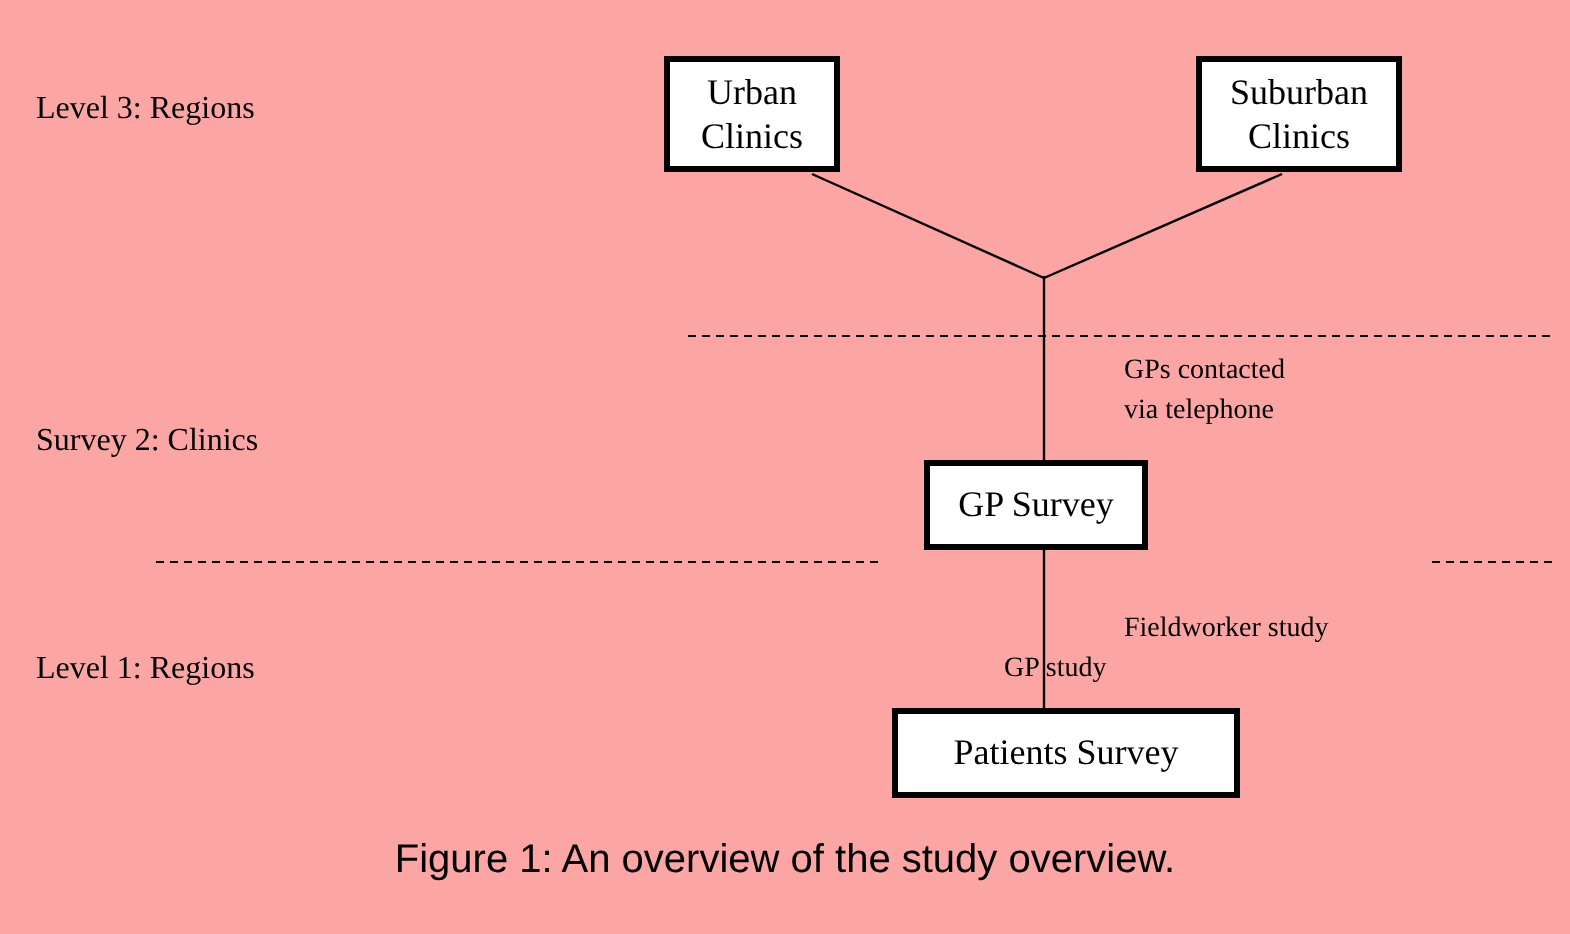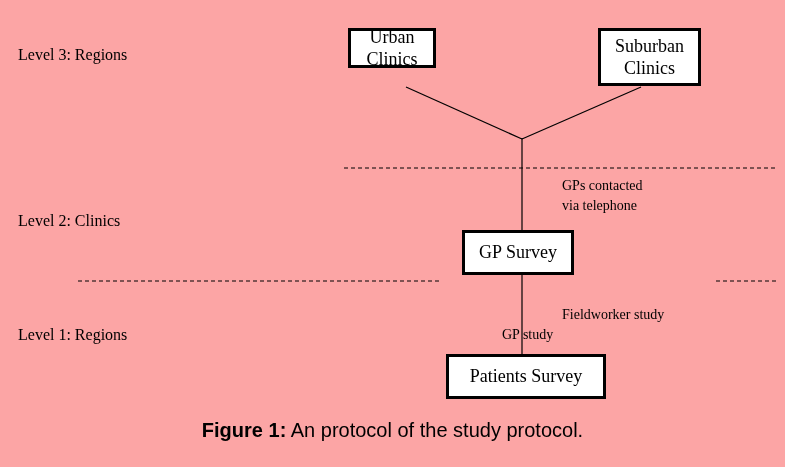--- a/index.html
+++ b/index.html
@@ -31,24 +31,24 @@
     display: flex;
     align-items: center;
     justify-content: center;
     text-align: center;
     font-size: 18px;
     line-height: 1.25;
   }
   .node .node-label {
     white-space: pre-line;
   }
-  .node-urban    { left: 348px; top: 28px;  width: 88px;  height: 40px; }
+  .node-urban    { left: 332px; top: 28px;  width: 88px;  height: 58px; }
   .node-suburban { left: 598px; top: 28px;  width: 103px; height: 58px; }
   .node-gp       { left: 462px; top: 230px; width: 112px; height: 45px; }
-  .node-patients { left: 446px; top: 354px; width: 160px; height: 45px; }
+  .node-patients { left: 446px; top: 354px; width: 174px; height: 45px; }
 
   .level-label {
     position: absolute;
     left: 18px;
     font-size: 16px;
     line-height: 1.15;
     white-space: nowrap;
   }
   .level-3 { top: 46px; }
   .level-2 { top: 212px; }
@@ -68,21 +68,21 @@
     position: absolute;
     left: 0;
     top: 417px;
     width: 100%;
     text-align: center;
     font-family: "Liberation Sans", sans-serif;
     font-size: 20px;
     line-height: 1.3;
   }
   .caption .caption-prefix {
-    font-weight: 700;
+    font-weight: 400;
   }
 </style>
 </head>
 <body>
 
 <div class="stage">
 
   <svg class="connectors" viewBox="0 0 785 467" xmlns="http://www.w3.org/2000/svg">
 
     <line x1="406" y1="87" x2="522" y2="139" stroke="#000" stroke-width="1.2"></line>
@@ -92,21 +92,21 @@
 
     <line x1="522" y1="275" x2="522" y2="354" stroke="#000" stroke-width="1.2"></line>
 
     <line x1="344" y1="168" x2="776" y2="168" stroke="#000" stroke-width="1" stroke-dasharray="4 3"></line>
 
     <line x1="78" y1="281" x2="440" y2="281" stroke="#000" stroke-width="1" stroke-dasharray="4 3"></line>
     <line x1="716" y1="281" x2="776" y2="281" stroke="#000" stroke-width="1" stroke-dasharray="4 3"></line>
   </svg>
 
   <div class="level-label level-3">Level 3: Regions</div>
-  <div class="level-label level-2">Level 2: Clinics</div>
+  <div class="level-label level-2">Survey 2: Clinics</div>
   <div class="level-label level-1">Level 1: Regions</div>
 
   <div class="node node-urban">
     <span class="node-label">Urban
 Clinics</span>
   </div>
   <div class="node node-suburban">
     <span class="node-label">Suburban
 Clinics</span>
   </div>
@@ -116,16 +116,16 @@
   <div class="node node-patients">
     <span class="node-label">Patients Survey</span>
   </div>
 
   <div class="annotation ann-gps">GPs contacted
 via telephone</div>
   <div class="annotation ann-fieldworker">Fieldworker study</div>
   <div class="annotation ann-gpclinic">GP study</div>
 
   <div class="caption">
-    <span class="caption-prefix">Figure 1:</span><span class="caption-rest"> An protocol of the study protocol.</span>
+    <span class="caption-prefix">Figure 1:</span><span class="caption-rest"> An overview of the study overview.</span>
   </div>
 
 </div>
 
 </body></html>

